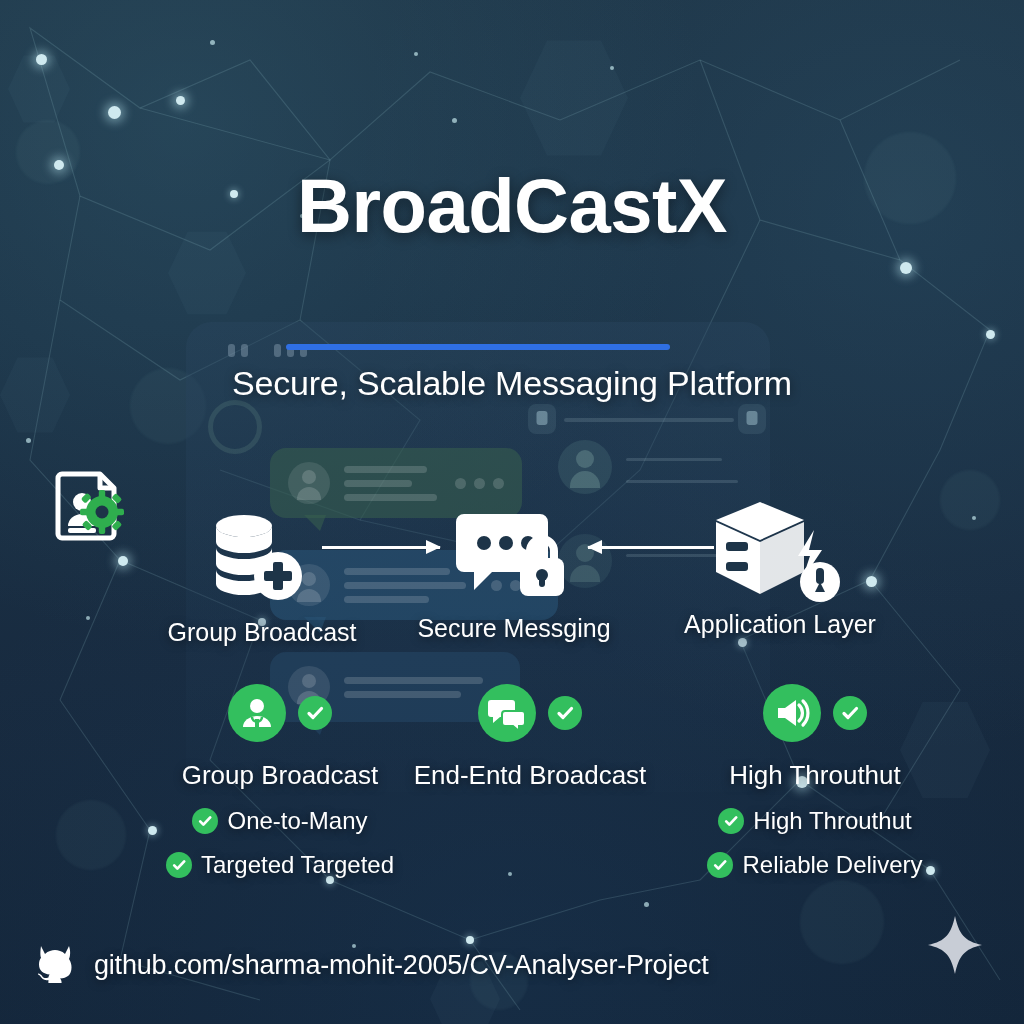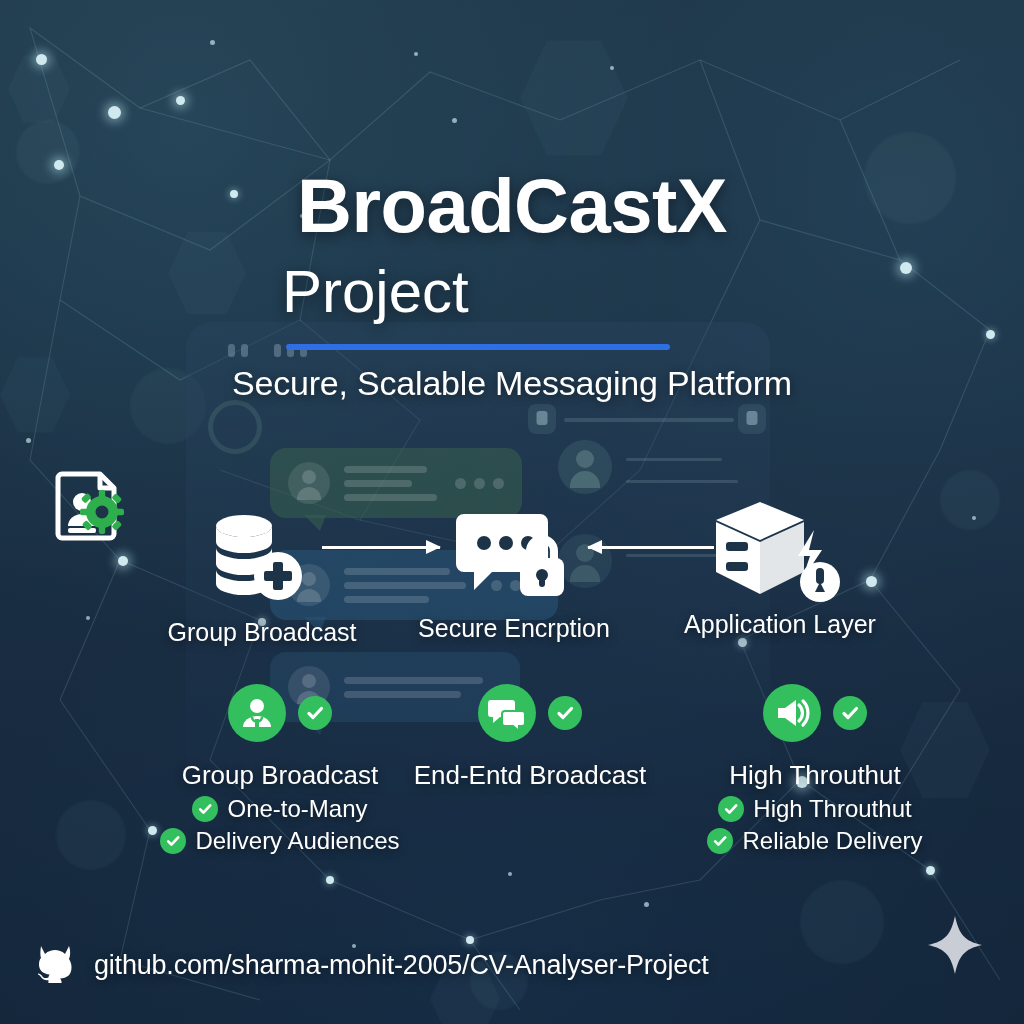--- a/index.html
+++ b/index.html
@@ -201,21 +201,21 @@
     display: flex; align-items: center; justify-content: center;
     flex: none;
   }
   .circ.small { width: 34px; height: 34px; }
   .fhead {
     margin-top: 14px; font-size: 26px; white-space: nowrap;
     text-shadow: 0 2px 8px rgba(0,0,0,0.55);
   }
   .fitem {
     display: flex; align-items: center; justify-content: center;
-    gap: 9px; margin-top: 4px; font-size: 24px; white-space: nowrap;
+    gap: 9px; margin-top: 16px; font-size: 24px; white-space: nowrap;
     text-shadow: 0 2px 8px rgba(0,0,0,0.55);
   }
   .chk {
     width: 26px; height: 26px; border-radius: 50%;
     background: #33bf5e; flex: none;
     display: flex; align-items: center; justify-content: center;
   }
 
   
   .footer { position: absolute; left: 34px; bottom: 36px; display: flex; align-items: center; gap: 18px; }
@@ -348,21 +348,20 @@
     </div>
 
     <div class="mini-user" style="left:372px; top:118px;"></div>
     <div class="faint-line" style="left:440px; top:136px; width:96px; height:3px;"></div>
     <div class="faint-line" style="left:440px; top:158px; width:112px; height:3px;"></div>
     <div class="mini-user" style="left:372px; top:212px; opacity:.72;"></div>
     <div class="faint-line" style="left:440px; top:232px; width:104px; height:3px;"></div>
   </div>
 
   <div class="title">BroadCastX</div>
-  <div class="subtitle-word">Project</div>
   <div class="tagline">Secure, Scalable Messaging Platform</div>
 
   <div class="cv-icon">
     <svg width="86" height="86" viewBox="0 0 86 86">
       <path d="M14 6 h38 l14 14 v46 a4 4 0 0 1 -4 4 h-48 a4 4 0 0 1 -4 -4 v-56 a4 4 0 0 1 4 -4 z" fill="none" stroke="#ffffff" stroke-width="5" stroke-linejoin="round"></path>
       <path d="M52 6 v14 h14" fill="none" stroke="#ffffff" stroke-width="5" stroke-linejoin="round"></path>
       <circle cx="34" cy="34" r="9" fill="#ffffff"></circle>
       <path d="M20 58 a14 12 0 0 1 28 0 z" fill="#ffffff"></path>
       <rect x="20" y="60" width="28" height="5" rx="2" fill="#ffffff"></rect>
       <g transform="translate(54,44)">
@@ -411,21 +410,21 @@
           <circle cx="54" cy="41" r="7"></circle>
           <circle cx="76" cy="41" r="7"></circle>
         </g>
         <g>
           <rect x="68" y="56" width="44" height="38" rx="8" fill="#ffffff"></rect>
           <path d="M78 58 v-9 a12 12 0 0 1 24 0 v9" fill="none" stroke="#ffffff" stroke-width="8"></path>
           <circle cx="90" cy="73" r="6" fill="#1d3448"></circle>
           <rect x="87" y="73" width="6" height="12" rx="3" fill="#1d3448"></rect>
         </g>
       </svg>
-      <div class="pl-label">Secure Encrption</div>
+      <div class="pl-label">Secure Messging</div>
     </div>
 
     <div class="arrow left" style="left:588px; width:126px;"></div>
 
     <div class="pl-item" style="left:712px; top:0px; width:136px;">
       <svg width="136" height="108" viewBox="0 0 136 108">
         <g fill="#ffffff">
           <path d="M48 4 L92 22 L48 42 L4 22 Z"></path>
           <path d="M4 24 L48 44 L48 96 L4 74 Z"></path>
           <path d="M92 24 L48 44 L48 96 L92 74 Z" opacity="0.88"></path>
@@ -471,21 +470,21 @@
           </svg>
         </span>
         <span>One-to-Many</span>
       </div>
       <div class="fitem">
         <span class="chk">
           <svg width="16" height="16" viewBox="0 0 20 20">
             <path d="M4 10.5 L8 14.5 L16.5 5.5" fill="none" stroke="#ffffff" stroke-width="3.4" stroke-linecap="round" stroke-linejoin="round"></path>
           </svg>
         </span>
-        <span>Delivery Audiences</span>
+        <span>Targeted Targeted</span>
       </div>
     </div>
 
     <div class="fcol" style="left:370px; top:0; width:320px;">
       <div class="badges">
         <div class="circ">
           <svg width="38" height="34" viewBox="0 0 38 34">
             <path d="M3 4 h21 a3 3 0 0 1 3 3 v11 a3 3 0 0 1 -3 3 h-12 l-7 6 v-6 h-2 a3 3 0 0 1 -3 -3 v-11 a3 3 0 0 1 3 -3 z" fill="#ffffff"></path>
             <path d="M17 15 h17 a3 3 0 0 1 3 3 v9 a3 3 0 0 1 -3 3 h-3 v5 l-6 -5 h-8 a3 3 0 0 1 -3 -3 v-9 a3 3 0 0 1 3 -3 z" fill="#ffffff" stroke="#33bf5e" stroke-width="2"></path>
           </svg>

